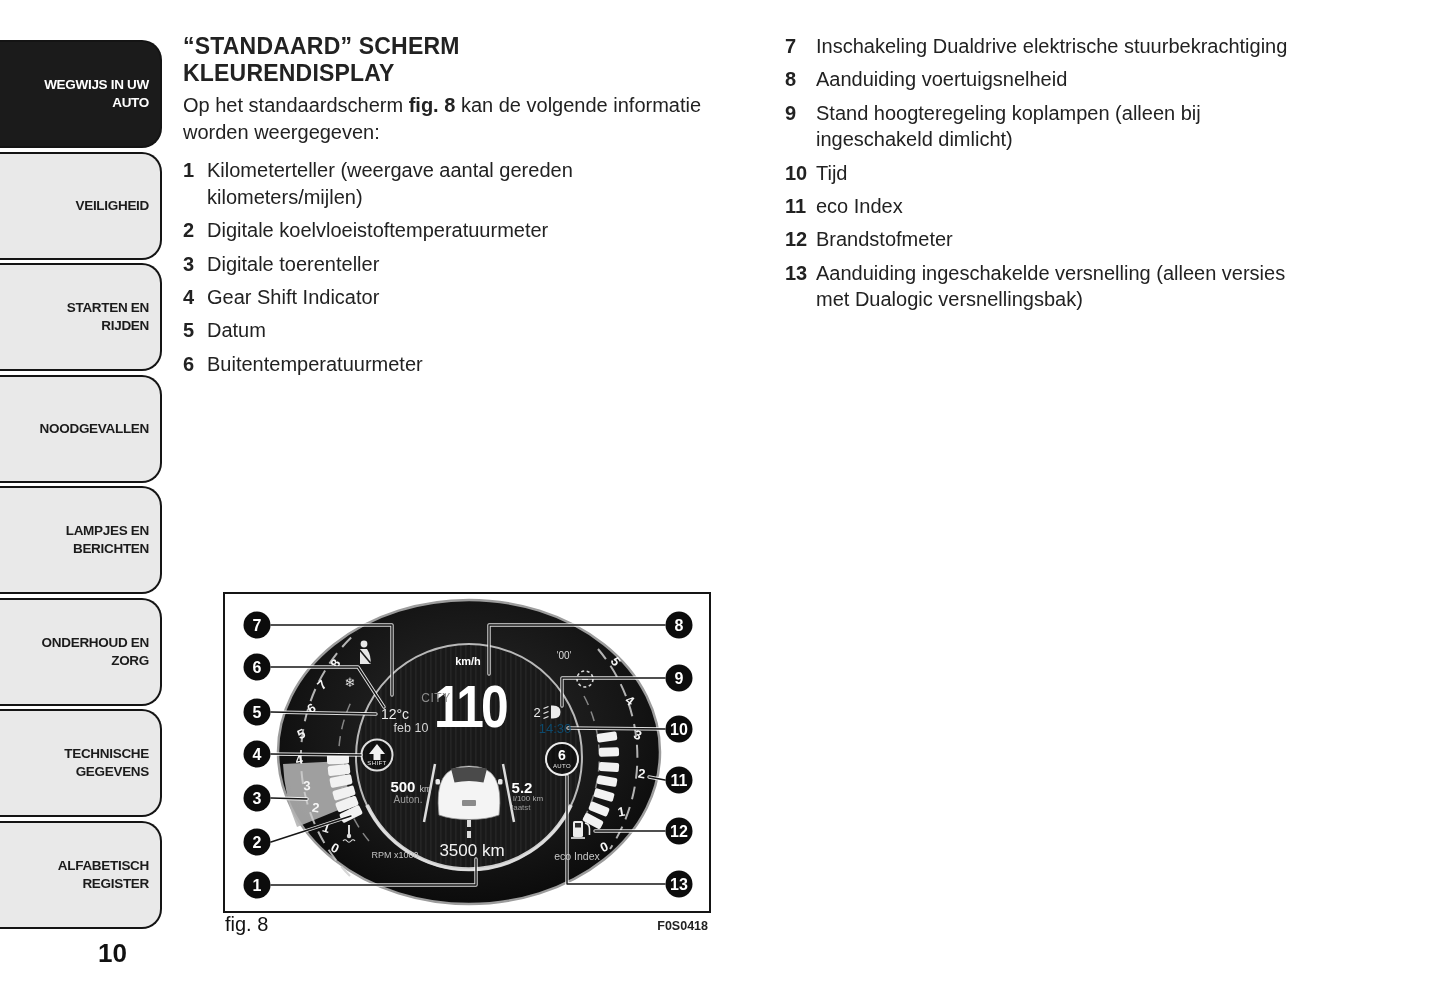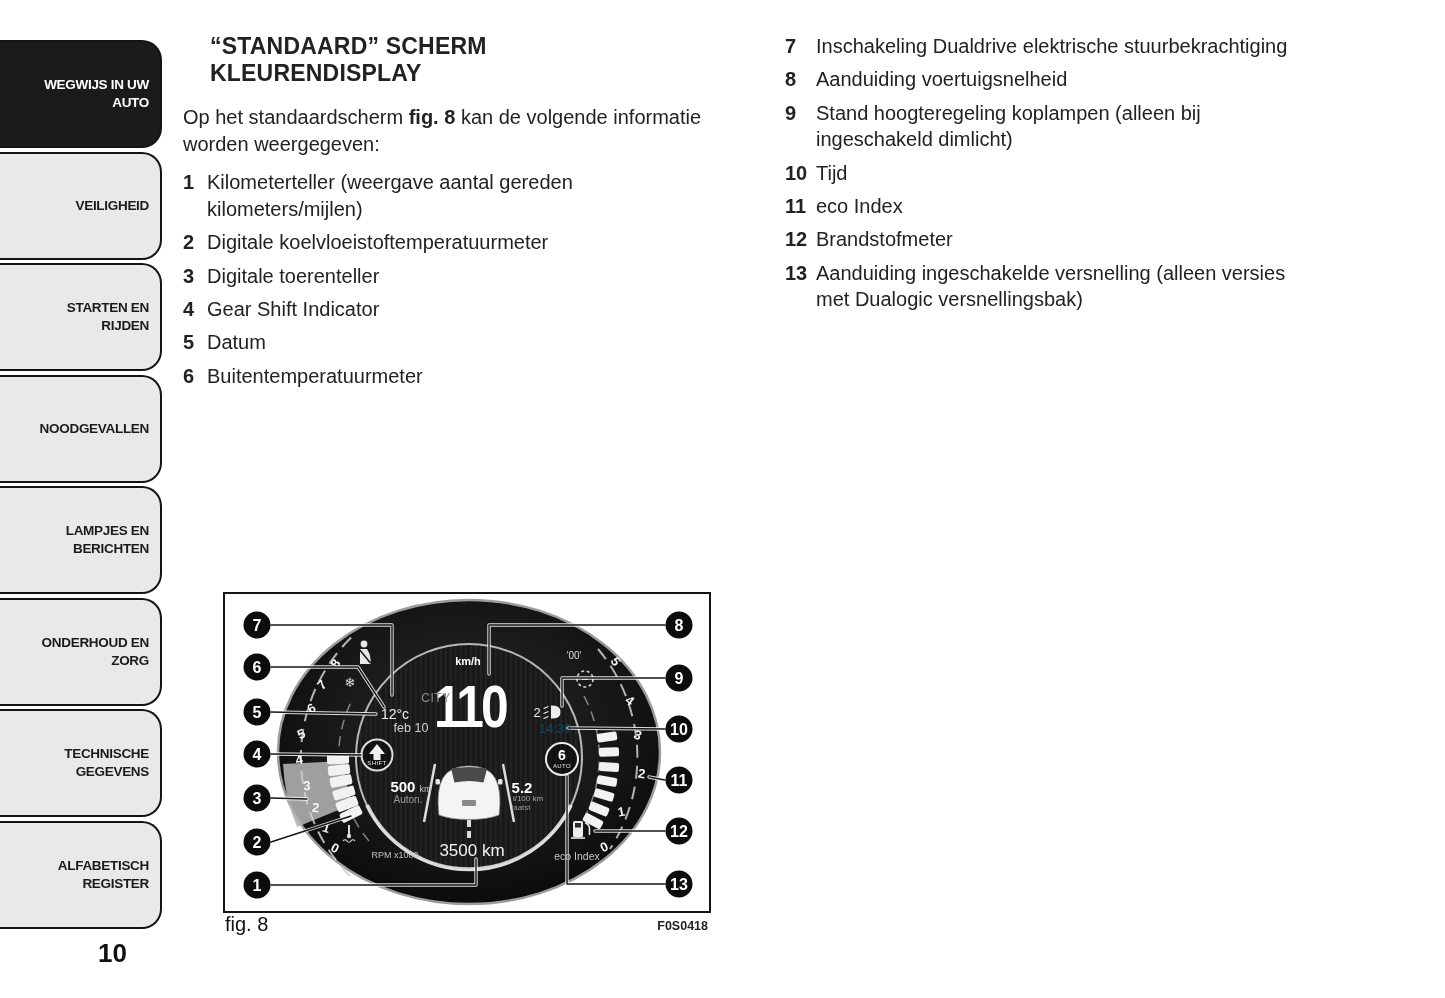--- a/index.html
+++ b/index.html
@@ -18,22 +18,22 @@
     display:block; text-align:right; padding:0 11px 0 24px; font-weight:bold;
     font-size:13.5px; letter-spacing:-0.3px; line-height:1.3; color:#1b1b1b;
   }
   .tab.active { background:#1b1b1b; }
   .tab.active span { color:#ffffff; }
   .page-number { position:absolute; left:0; top:938px; width:127px; text-align:right; font-size:26px; font-weight:bold; color:#111; }
 
   
   .col-left  { position:absolute; left:183px; top:33px; width:530px; }
   .col-right { position:absolute; left:785px; top:33px; width:505px; }
-  h1 { font-size:23px; font-weight:bold; line-height:1.17; width:390px; letter-spacing:0.2px; color:#222;margin-left:27px; }
-  .intro { margin-top:17px; font-size:20px; line-height:1.34; width:520px; color:#222; }
+  h1 { font-size:23px; font-weight:bold; line-height:1.17; width:390px; letter-spacing:0.2px; color:#222; }
+  .intro { margin-top:5px; font-size:20px; line-height:1.34; width:520px; color:#222; }
   .intro b { font-weight:bold; }
   ol.plain { list-style:none; margin-top:12px; }
   .col-right ol.plain { margin-top:0; }
   ol.plain li { display:flex; margin-bottom:7px; font-size:20px; line-height:1.32; color:#222; }
   ol.plain li .num { flex:0 0 24px; font-weight:bold; }
   .col-right ol.plain li .num { flex:0 0 31px; }
   ol.plain li .txt { flex:1; }
 
   
   .figure {
@@ -52,21 +52,21 @@
   .t-date  { left:165px; top:134px; font-size:12.5px; color:#d4d4d4;margin-left:21px; }
   .t-shift { left:152px; top:169px; font-size:6px; color:#e8e8e8; letter-spacing:0.4px; }
   .t-range { left:186px; top:192px; font-size:15px; font-weight:bold; }
   .t-range .unit { font-size:9px; font-weight:normal; color:#c9c9c9; }
   .t-rangelbl { left:183px; top:206px; font-size:10px; color:#9a9a9a; }
   .t-cons  { left:297px; top:193px; font-size:15px; font-weight:bold;text-align:right; }
   .t-consunit { left:297px; top:205px; font-size:8px; color:#ababab;padding-left:12px; }
   .t-conslbl  { left:296px; top:214px; font-size:8px; color:#979797; }
   .t-hl    { left:312px; top:118px; font-size:13px; color:#eee; }
   .t-time  { left:330px; top:134px; font-size:13px; color:#0c4a6e; }
-  .t-trip  { left:349px; top:62px;  font-size:10px; color:#dddddd; font-weight:normal; }
+  .t-trip  { left:339px; top:62px;  font-size:10px; color:#dddddd; font-weight:normal; }
   .t-trip::before, .t-trip::after { content:"'"; font-weight:normal; color:#bbb; }
   .t-gear  { left:337px; top:161px; font-size:14px; font-weight:bold; }
   .t-gmode { left:337px; top:172px; font-size:6px; color:#e8e8e8; letter-spacing:0.4px; }
   .t-odo   { left:247px; top:256px; font-size:17px; color:#f2f2f2; }
   .t-eco   { left:352px; top:262px; font-size:10.5px; color:#c7c7c7; }
   .t-rpm   { left:130px; top:261px; font-size:9px; color:#c2c2c2;margin-left:40px; }
 
   .callout {
     position:absolute; width:27px; height:27px; border-radius:50%; background:#0c0c0c;
     color:#fff; font-weight:bold; font-size:16px; display:flex; align-items:center;

